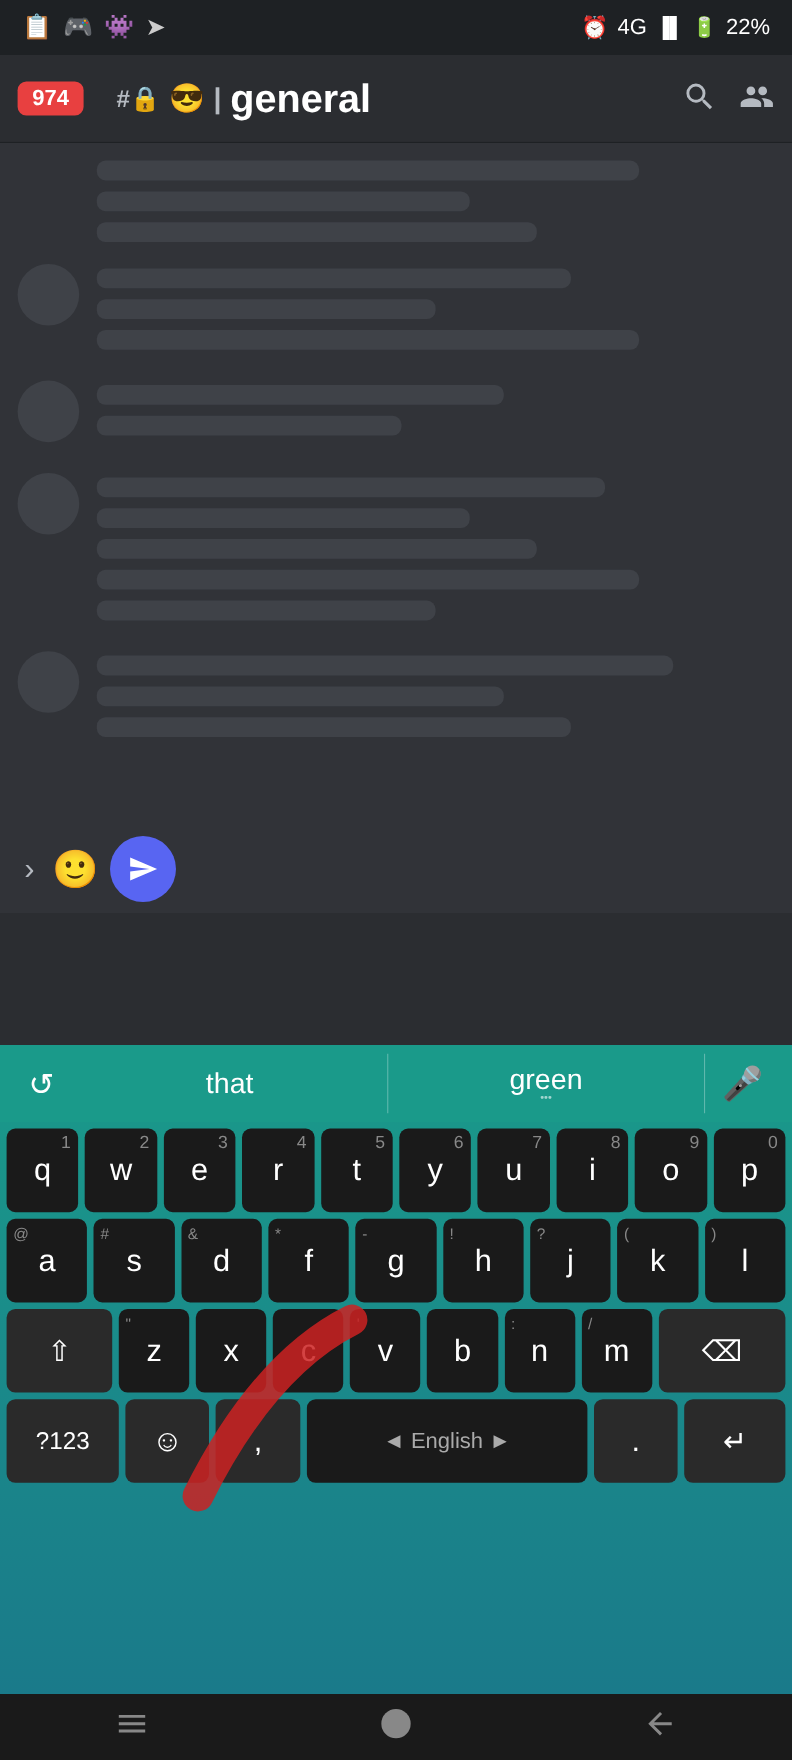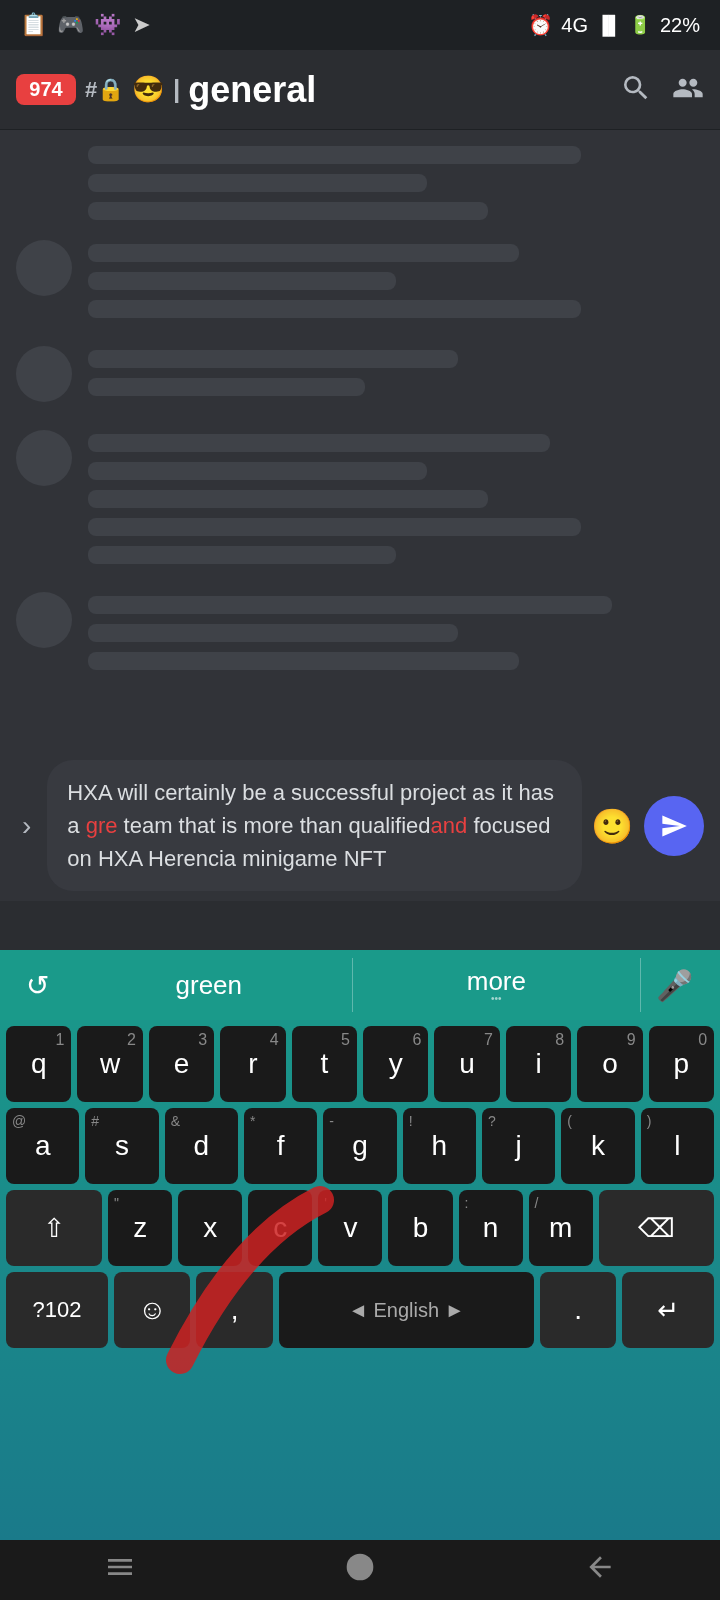--- a/index.html
+++ b/index.html
@@ -36,21 +36,21 @@
     }
 
     
     .header {
       background: #2b2d31;
       height: 80px;
       display: flex;
       align-items: center;
       padding: 0 16px;
       border-bottom: 1px solid #1e2124;
-      gap: 9px;
+      gap: 30px;
     }
     .header-badge {
       background: #e84040;
       color: #fff;
       font-size: 20px;
       font-weight: bold;
       border-radius: 8px;
       padding: 4px 10px;
       min-width: 60px;
       text-align: center;
@@ -396,41 +396,38 @@
     <div class="skeleton-lines">
       <div class="skeleton-line" style="width:85%"></div>
       <div class="skeleton-line" style="width:60%"></div>
       <div class="skeleton-line" style="width:70%"></div>
     </div>
   </div>
 </div>
 
 <div class="message-input-area">
   <button class="expand-btn">›</button>
-  <div class="message-bubble">
-    <span class="message-text-normal">HXA will certainly be a successful project as it has a </span><span class="message-text-red">gre</span><span class="message-text-normal"> team that is more than qualified</span><span class="message-text-red">and</span><span class="message-text-normal"> focused on HXA Herencia minigame NFT</span>
-  </div>
   <button class="emoji-btn">🙂</button>
   <button class="send-btn">
     <svg viewBox="0 0 24 24">
         <path d="M2.01 21L23 12 2.01 3 2 10l15 2-15 2z"></path>
       </svg>
   </button>
 </div>
 
 <svg class="red-swoosh" viewBox="0 0 200 200">
   <path d="M 20 180 Q 80 60 160 20" stroke="#cc2222" stroke-width="28" fill="none" stroke-linecap="round" opacity="0.85"></path>
 </svg>
 
 <div class="keyboard-container">
 
   <div class="suggestions-row">
     <button class="suggestion-refresh">↺</button>
-    <div class="suggestion-item">green</div>
-    <div class="suggestion-item middle">more</div>
+    <div class="suggestion-item">that</div>
+    <div class="suggestion-item middle">green</div>
     <button class="suggestion-mic">🎤</button>
   </div>
 
   <div class="keyboard-rows">
 
     <div class="key-row">
       <div class="key"><span class="key-num">1</span>q</div>
       <div class="key"><span class="key-num">2</span>w</div>
       <div class="key"><span class="key-num">3</span>e</div>
       <div class="key"><span class="key-num">4</span>r</div>
@@ -460,21 +457,21 @@
       <div class="key">x</div>
       <div class="key">c</div>
       <div class="key"><span class="key-sym">'</span>v</div>
       <div class="key">b</div>
       <div class="key"><span class="key-sym">:</span>n</div>
       <div class="key"><span class="key-sym">/</span>m</div>
       <div class="key key-backspace" style="font-size:26px;">⌫</div>
     </div>
 
     <div class="key-row">
-      <div class="key key-special" style="font-size:22px;flex:2;">?102</div>
+      <div class="key key-special" style="font-size:22px;flex:2;">?123</div>
       <div class="key key-special" style="font-size:28px;">☺</div>
       <div class="key key-special" style="font-size:28px;">,</div>
       <div class="key key-space" style="font-size:20px;color:#aaa;flex:5;">◄ English ►</div>
       <div class="key key-special" style="font-size:28px;">.</div>
       <div class="key key-action" style="font-size:26px;">↵</div>
     </div>
 
   </div>
 </div>
 

